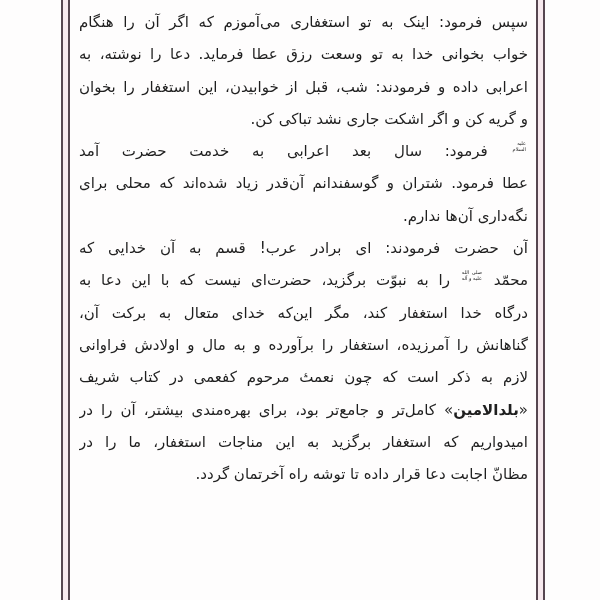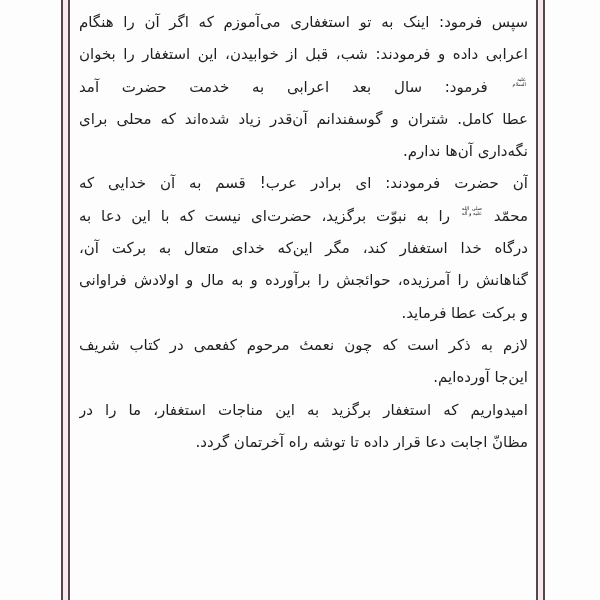--- a/index.html
+++ b/index.html
@@ -67,36 +67,37 @@
 </style>
 </head>
 <body>
 
 <div class="page" style="--page-bg: #fefdfd; --rule-line: #564650; --rule-fill: #f7e9ee; --ink: #1f1f1f;">
   <div class="rule rule-left"></div>
   <div class="rule rule-right"></div>
   <div class="text-column" id="text-column">
       <div class="paragraph">
         <div class="line"><span>سپس فرمود: اینک به تو استغفاری می‌آموزم که اگر آن را هنگام</span></div>
+        <div class="line"><span>خواب بخوانی خدا به تو وسعت رزق عطا فرماید. دعا را نوشته، به</span></div>
         <div class="line"><span>اعرابی داده و فرمودند: شب، قبل از خوابیدن، این استغفار را بخوان</span></div>
+        <div class="line last"><span>و گریه کن و اگر اشکت جاری نشد تباکی کن.</span></div>
       </div>
       <div class="paragraph">
         <div class="line"><span class="honorific"><span>علیه</span><span>السلام</span></span><span> فرمود: سال بعد اعرابی به خدمت حضرت آمد</span></div>
-        <div class="line"><span>عطا کامل. شتران و گوسفندانم آن‌قدر زیاد شده‌اند که محلی برای</span></div>
+        <div class="line"><span>عطا فرمود. شتران و گوسفندانم آن‌قدر زیاد شده‌اند که محلی برای</span></div>
         <div class="line last"><span>نگه‌داری آن‌ها ندارم.</span></div>
       </div>
       <div class="paragraph">
         <div class="line"><span>آن حضرت فرمودند: ای برادر عرب! قسم به آن خدایی که</span></div>
         <div class="line"><span>محمّد </span><span class="honorific"><span>صلی الله</span><span>علیه و آله</span></span><span> را به نبوّت برگزید، حضرت‌ای نیست که با این دعا به</span></div>
         <div class="line"><span>درگاه خدا استغفار کند، مگر این‌که خدای متعال به برکت آن،</span></div>
-        <div class="line"><span>گناهانش را آمرزیده، حوائجش را برآورده و به مال و اولادش فراوانی</span></div>
-        <div class="line last"><span>و برکت عطا فرماید.</span></div>
+        <div class="line"><span>گناهانش را آمرزیده، استغفار را برآورده و به مال و اولادش فراوانی</span></div>
       </div>
       <div class="paragraph">
         <div class="line"><span>لازم به ذکر است که چون نعمتٔ مرحوم کفعمی در کتاب شریف</span></div>
-        <div class="line last"><span>این‌جا آورده‌ایم.</span></div>
+        <div class="line"><span>«</span><span class="seg-bold">بلدالامین</span><span>» کامل‌تر و جامع‌تر بود، برای بهره‌مندی بیشتر، آن را در</span></div>
       </div>
       <div class="paragraph">
         <div class="line"><span>امیدواریم که استغفار برگزید به این مناجات استغفار، ما را در</span></div>
         <div class="line last"><span>مظانّ اجابت دعا قرار داده تا توشه راه آخرتمان گردد.</span></div>
       </div>
     </div>
 </div>
 
 </body></html>

